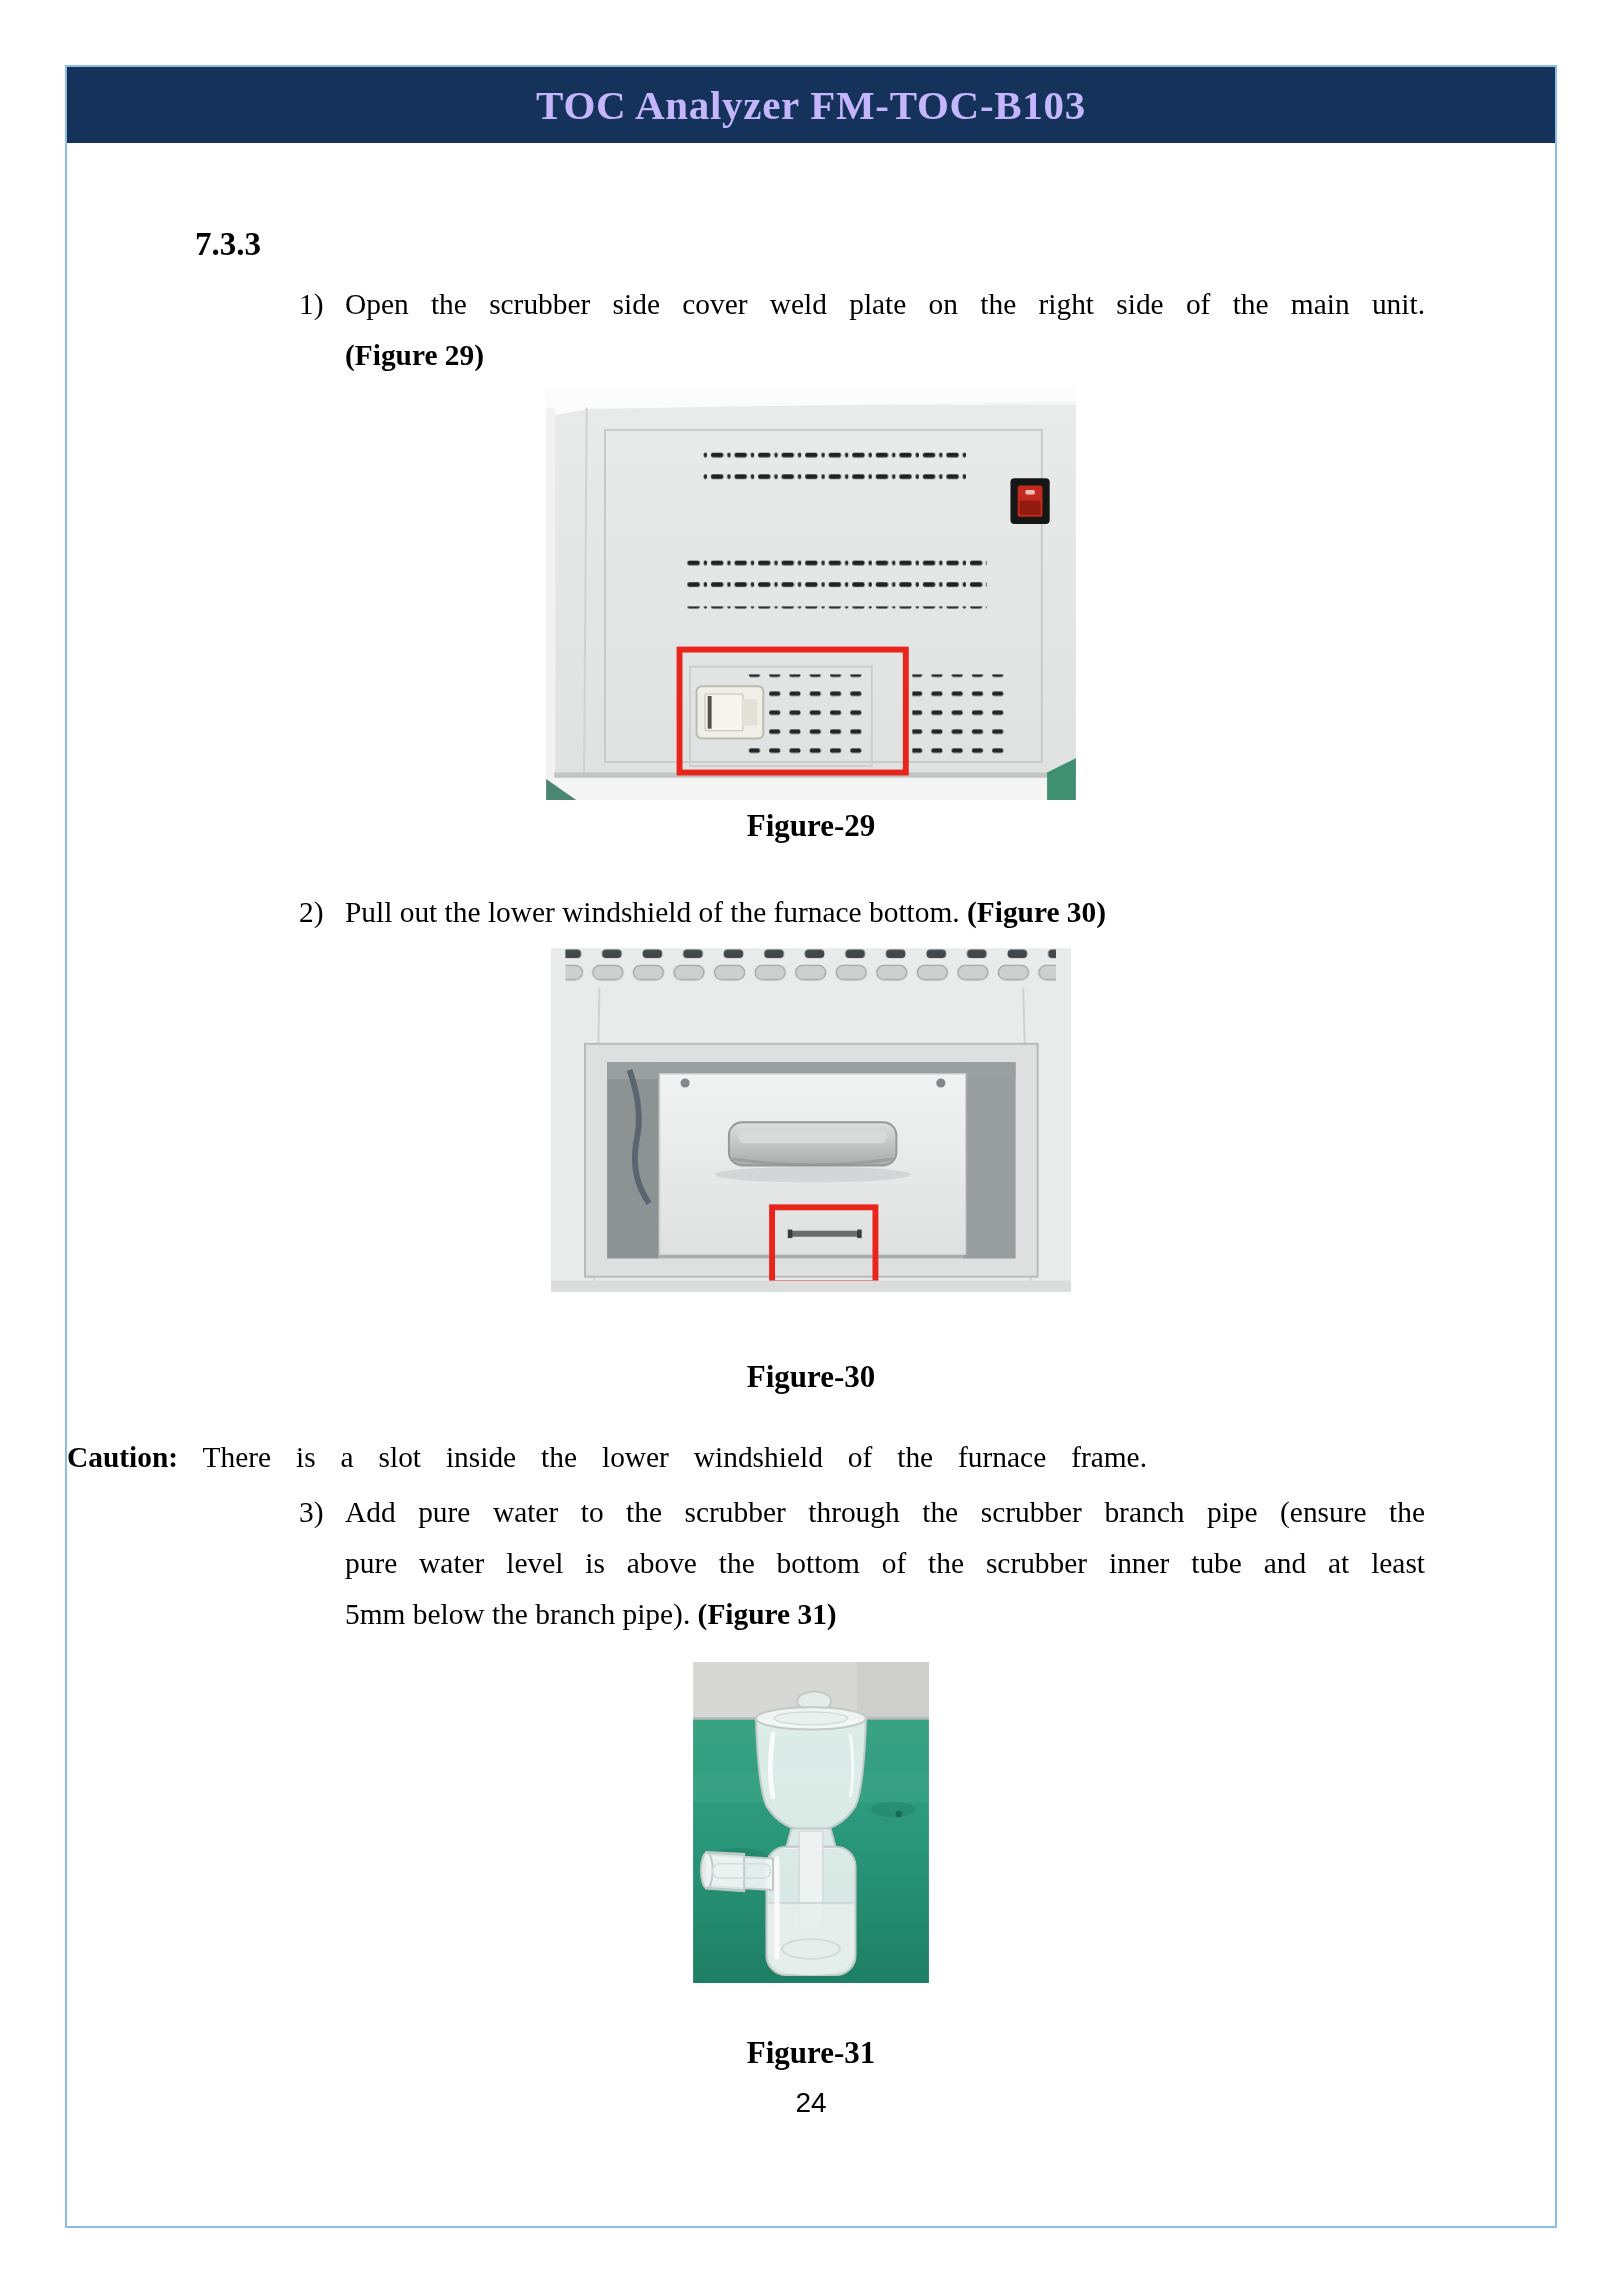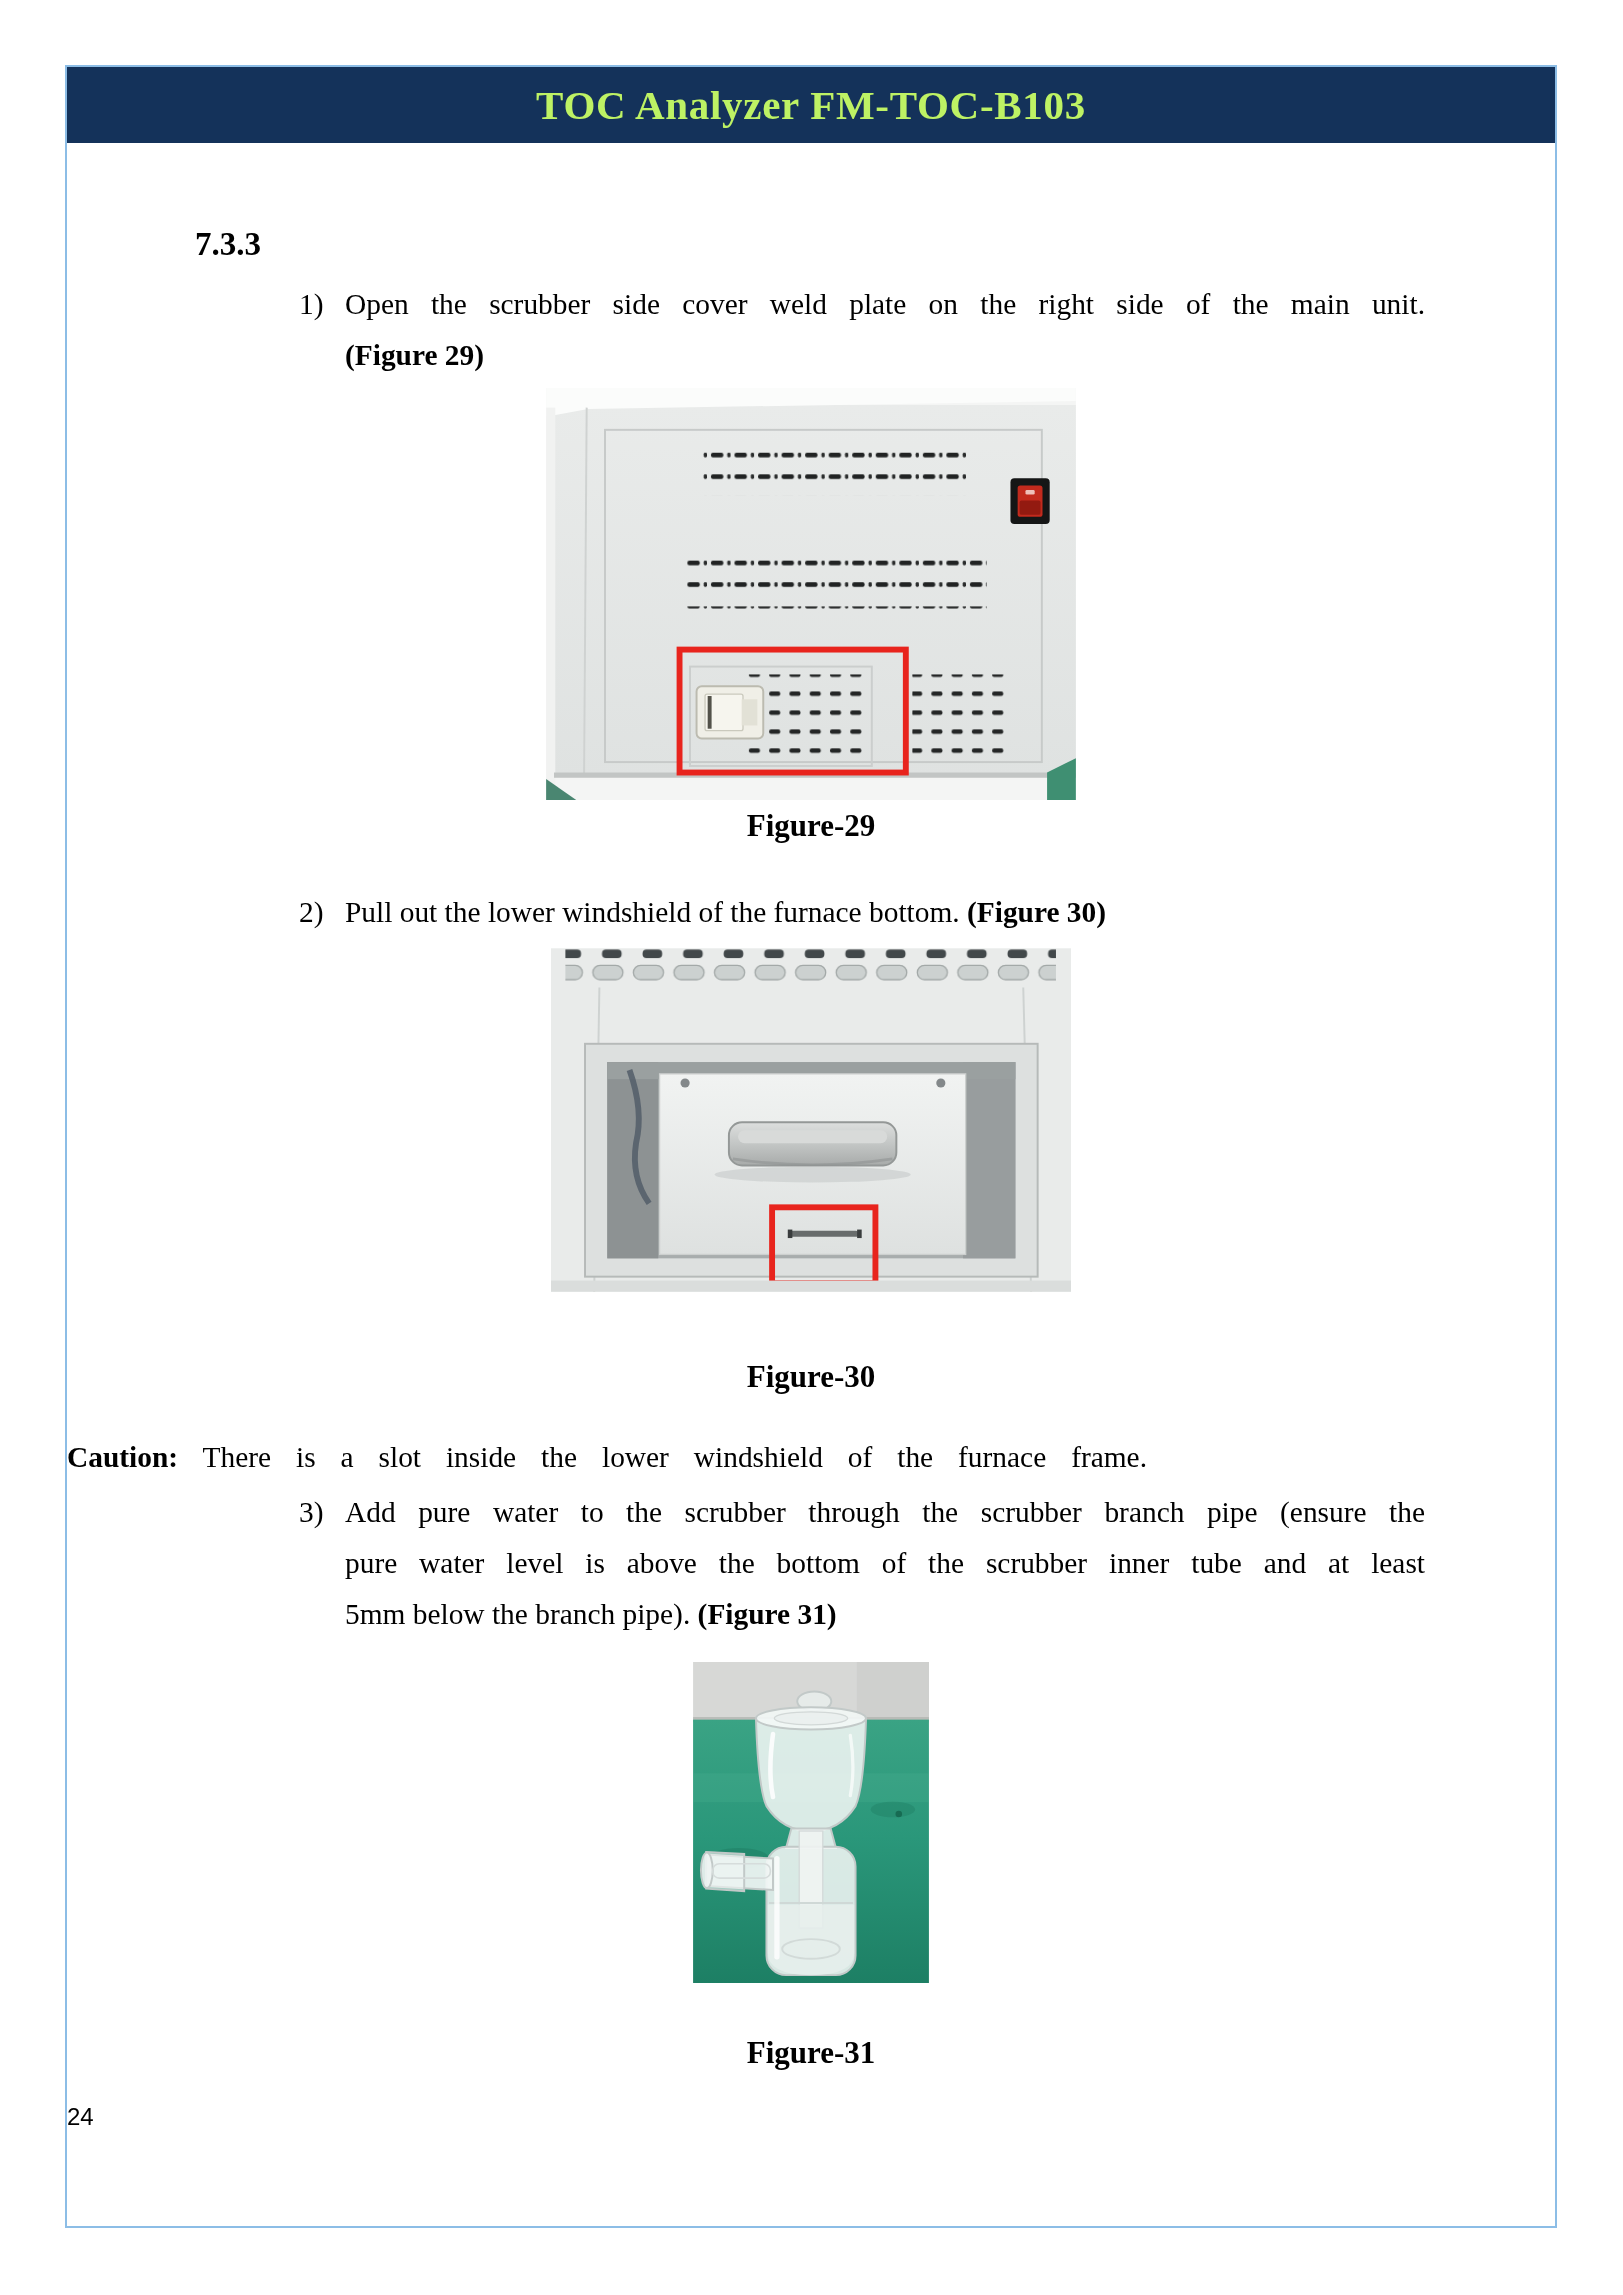--- a/index.html
+++ b/index.html
@@ -8,21 +8,21 @@
     font-family:"Liberation Serif","DejaVu Serif",serif;color:#000;
   }
   .page{
     position:absolute;left:65px;top:65px;width:1492px;height:2163px;
     box-sizing:border-box;border:2.6px solid #8cbde6;background:#ffffff;
   }
   .header-bar{
     height:76px;background:#14325a;display:flex;align-items:center;justify-content:center;
   }
   .doc-title{
-    color:#bef264;font-weight:bold;font-size:41px;letter-spacing:0.7px;
+    color:#c4b5fd;font-weight:bold;font-size:41px;letter-spacing:0.7px;
   }
   .content{padding-top:75px;}
   .section-heading{
     margin-left:128px;display:flex;gap:27.5px;
     font-size:33px;font-weight:bold;line-height:52px;
   }
   .step{display:flex;font-size:29.4px;line-height:51px;}
   .step .marker{width:46px;margin-left:232px;flex:none;}
   .step .step-body{width:1080px;flex:none;}
   .jline{text-align:justify;text-align-last:justify;}
@@ -42,22 +42,22 @@
   .photo29{width:530px;height:412px;display:block;}
   .photo30{width:520px;height:344px;display:block;}
   .photo31{width:236px;height:321px;display:block;}
   .figcaption{
     text-align:center;font-weight:bold;font-size:31px;line-height:52px;
   }
   .cap29{}
   .cap30{margin-top:59px;}
   .cap31{margin-top:44px;}
   .page-number{
-    margin-top:18px;text-align:left;
-    font-family:"Liberation Sans","DejaVu Sans",sans-serif;font-size:24px;line-height:39px;
+    margin-top:4px;text-align:center;
+    font-family:"Liberation Sans","DejaVu Sans",sans-serif;font-size:28px;line-height:39px;
   }
 </style>
 </head>
 <body>
 
 <div class="page">
 
   <div class="header-bar">
     <div class="doc-title">TOC Analyzer FM-TOC-B103</div>
   </div>

